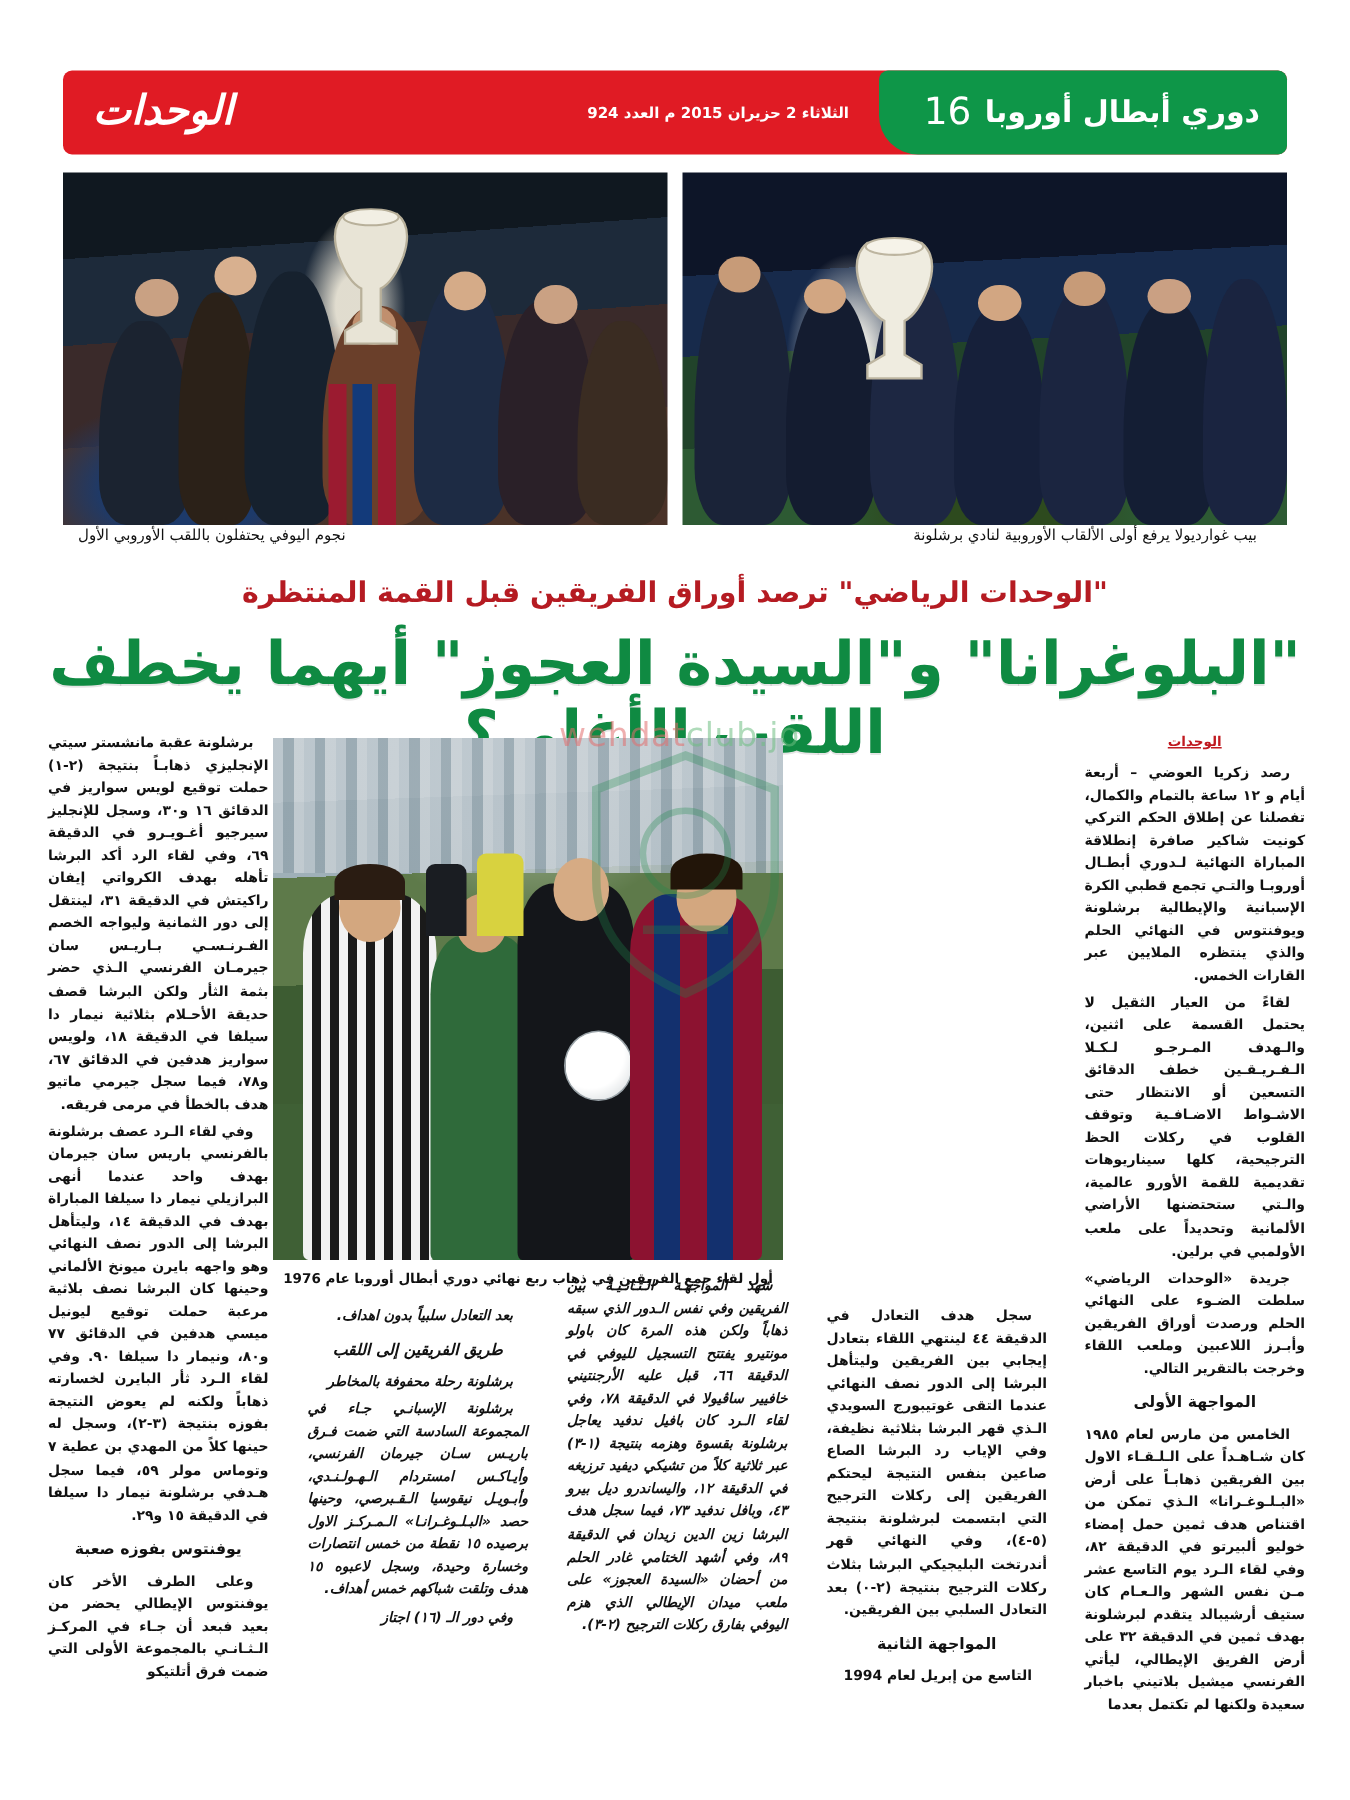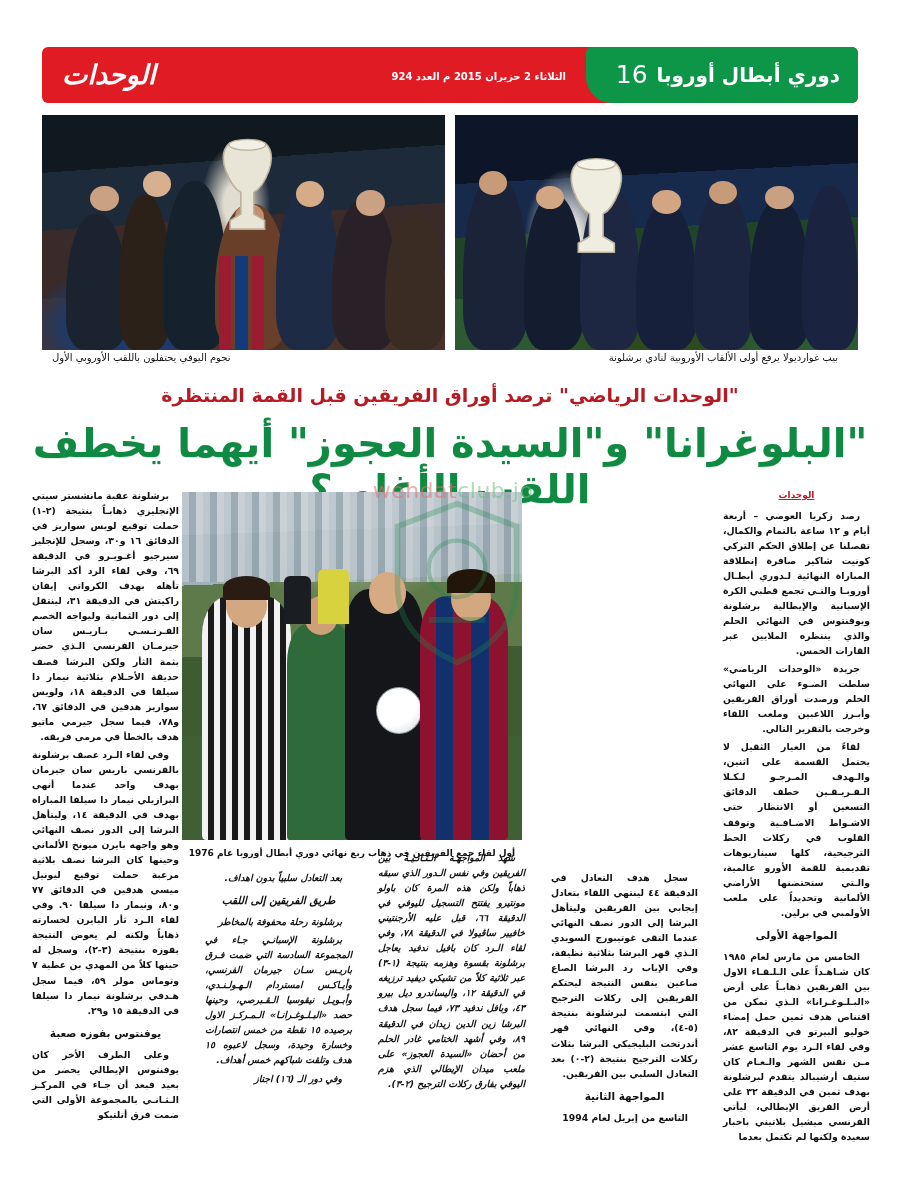--- a/index.html
+++ b/index.html
@@ -251,22 +251,22 @@
     <circle cx="50" cy="50" r="20" fill="none" stroke="#1f8a4c" stroke-width="3"></circle>
     <path d="M30 86 H70" stroke="#1f8a4c" stroke-width="4"></path>
   </svg>
 
   <div class="mp-cap">أول لقاء جمع الفريقين في ذهاب ربع نهائي دوري أبطال أوروبا عام 1976</div>
 
   <div class="body-area">
     <div class="col c1">
         <div class="byline">الوحدات</div>
         <p>رصد زكريا العوضي – أربعة أيام و ١٢ ساعة بالتمام والكمال، تفصلنا عن إطلاق الحكم التركي كونيت شاكير صافرة إنطلاقة المباراة النهائية لـدوري أبطـال أوروبـا والتـي تجمع قطبي الكرة الإسبانية والإيطالية برشلونة ويوفنتوس في النهائي الحلم والذي ينتظره الملايين عبر القارات الخمس.</p>
+        <p>لقاءً من العيار الثقيل لا يحتمل القسمة على اثنين، والـهدف المـرجـو لـكـلا الـفـريـقـين خطف الدقائق التسعين أو الانتظار حتى الاشـواط الاضـافـية وتوقف القلوب في ركلات الحظ الترجيحية، كلها سيناريوهات تقديمية للقمة الأورو عالمية، والـتي ستحتضنها الأراضي الألمانية وتحديداً على ملعب الأولمبي في برلين.</p>
         <p>جريدة «الوحدات الرياضي» سلطت الضـوء على النهائي الحلم ورصدت أوراق الفريقين وأبـرز اللاعبين وملعب اللقاء وخرجت بالتقرير التالي.</p>
-        <p>لقاءً من العيار الثقيل لا يحتمل القسمة على اثنين، والـهدف المـرجـو لـكـلا الـفـريـقـين خطف الدقائق التسعين أو الانتظار حتى الاشـواط الاضـافـية وتوقف القلوب في ركلات الحظ الترجيحية، كلها سيناريوهات تقديمية للقمة الأورو عالمية، والـتي ستحتضنها الأراضي الألمانية وتحديداً على ملعب الأولمبي في برلين.</p>
         <div class="subhead">المواجهة الأولى</div>
         <p>الخامس من مارس لعام ١٩٨٥ كان شـاهـداً على الـلـقـاء الاول بين الفريقين ذهابـاً على أرض «البـلـوغـرانا» الـذي تمكن من اقتناص هدف ثمين حمل إمضاء خوليو ألبيرتو في الدقيقة ٨٢، وفي لقاء الـرد يوم التاسع عشر مـن نفس الشهر والـعـام كان ستيف أرشيبالد يتقدم لبرشلونة بهدف ثمين في الدقيقة ٣٢ على أرض الفريق الإيطالي، ليأتي الفرنسي ميشيل بلاتيني باخبار سعيدة ولكنها لم تكتمل بعدما</p>
       </div>
     <div class="col c2" style="top:382px;">
         <p>سجل هدف التعادل في الدقيقة ٤٤ لينتهي اللقاء بتعادل إيجابي بين الفريقين وليتأهل البرشا إلى الدور نصف النهائي عندما التقى غوتيبورج السويدي الـذي قهر البرشا بثلاثية نظيفة، وفي الإياب رد البرشا الصاع صاعين بنفس النتيجة ليحتكم الفريقين إلى ركلات الترجيح التي ابتسمت لبرشلونة بنتيجة (٥-٤)، وفي النهائي قهر أندرتخت البليجيكي البرشا بثلاث ركلات الترجيح بنتيجة (٢-٠) بعد التعادل السلبي بين الفريقين.</p>
         <div class="subhead">المواجهة الثانية</div>
         <p>التاسع من إبريل لعام 1994</p>
       </div>
     <div class="col c3" style="top:362px;font-style:italic;">
         <p>شهد المواجهـة الـثـانـيـة بين الفريقين وفي نفس الـدور الذي سبقه ذهاباً ولكن هذه المرة كان باولو مونتيرو يفتتح التسجيل لليوفي في الدقيقة ٦٦، قبل عليه الأرجنتيني خافيير ساڤيولا في الدقيقة ٧٨، وفي لقاء الـرد كان بافيل ندفيد يعاجل برشلونة بقسوة وهزمه بنتيجة (١-٣) عبر ثلاثية كلاً من تشيكي ديفيد ترزيغه في الدقيقة ١٢، واليساندرو ديل بيرو ٤٣، وبافل ندفيد ٧٣، فيما سجل هدف البرشا زين الدين زيدان في الدقيقة ٨٩، وفي أشهد الختامي غادر الحلم من أحضان «السيدة العجوز» على ملعب ميدان الإيطالي الذي هزم اليوفي بفارق ركلات الترجيح (٢-٣).</p>

